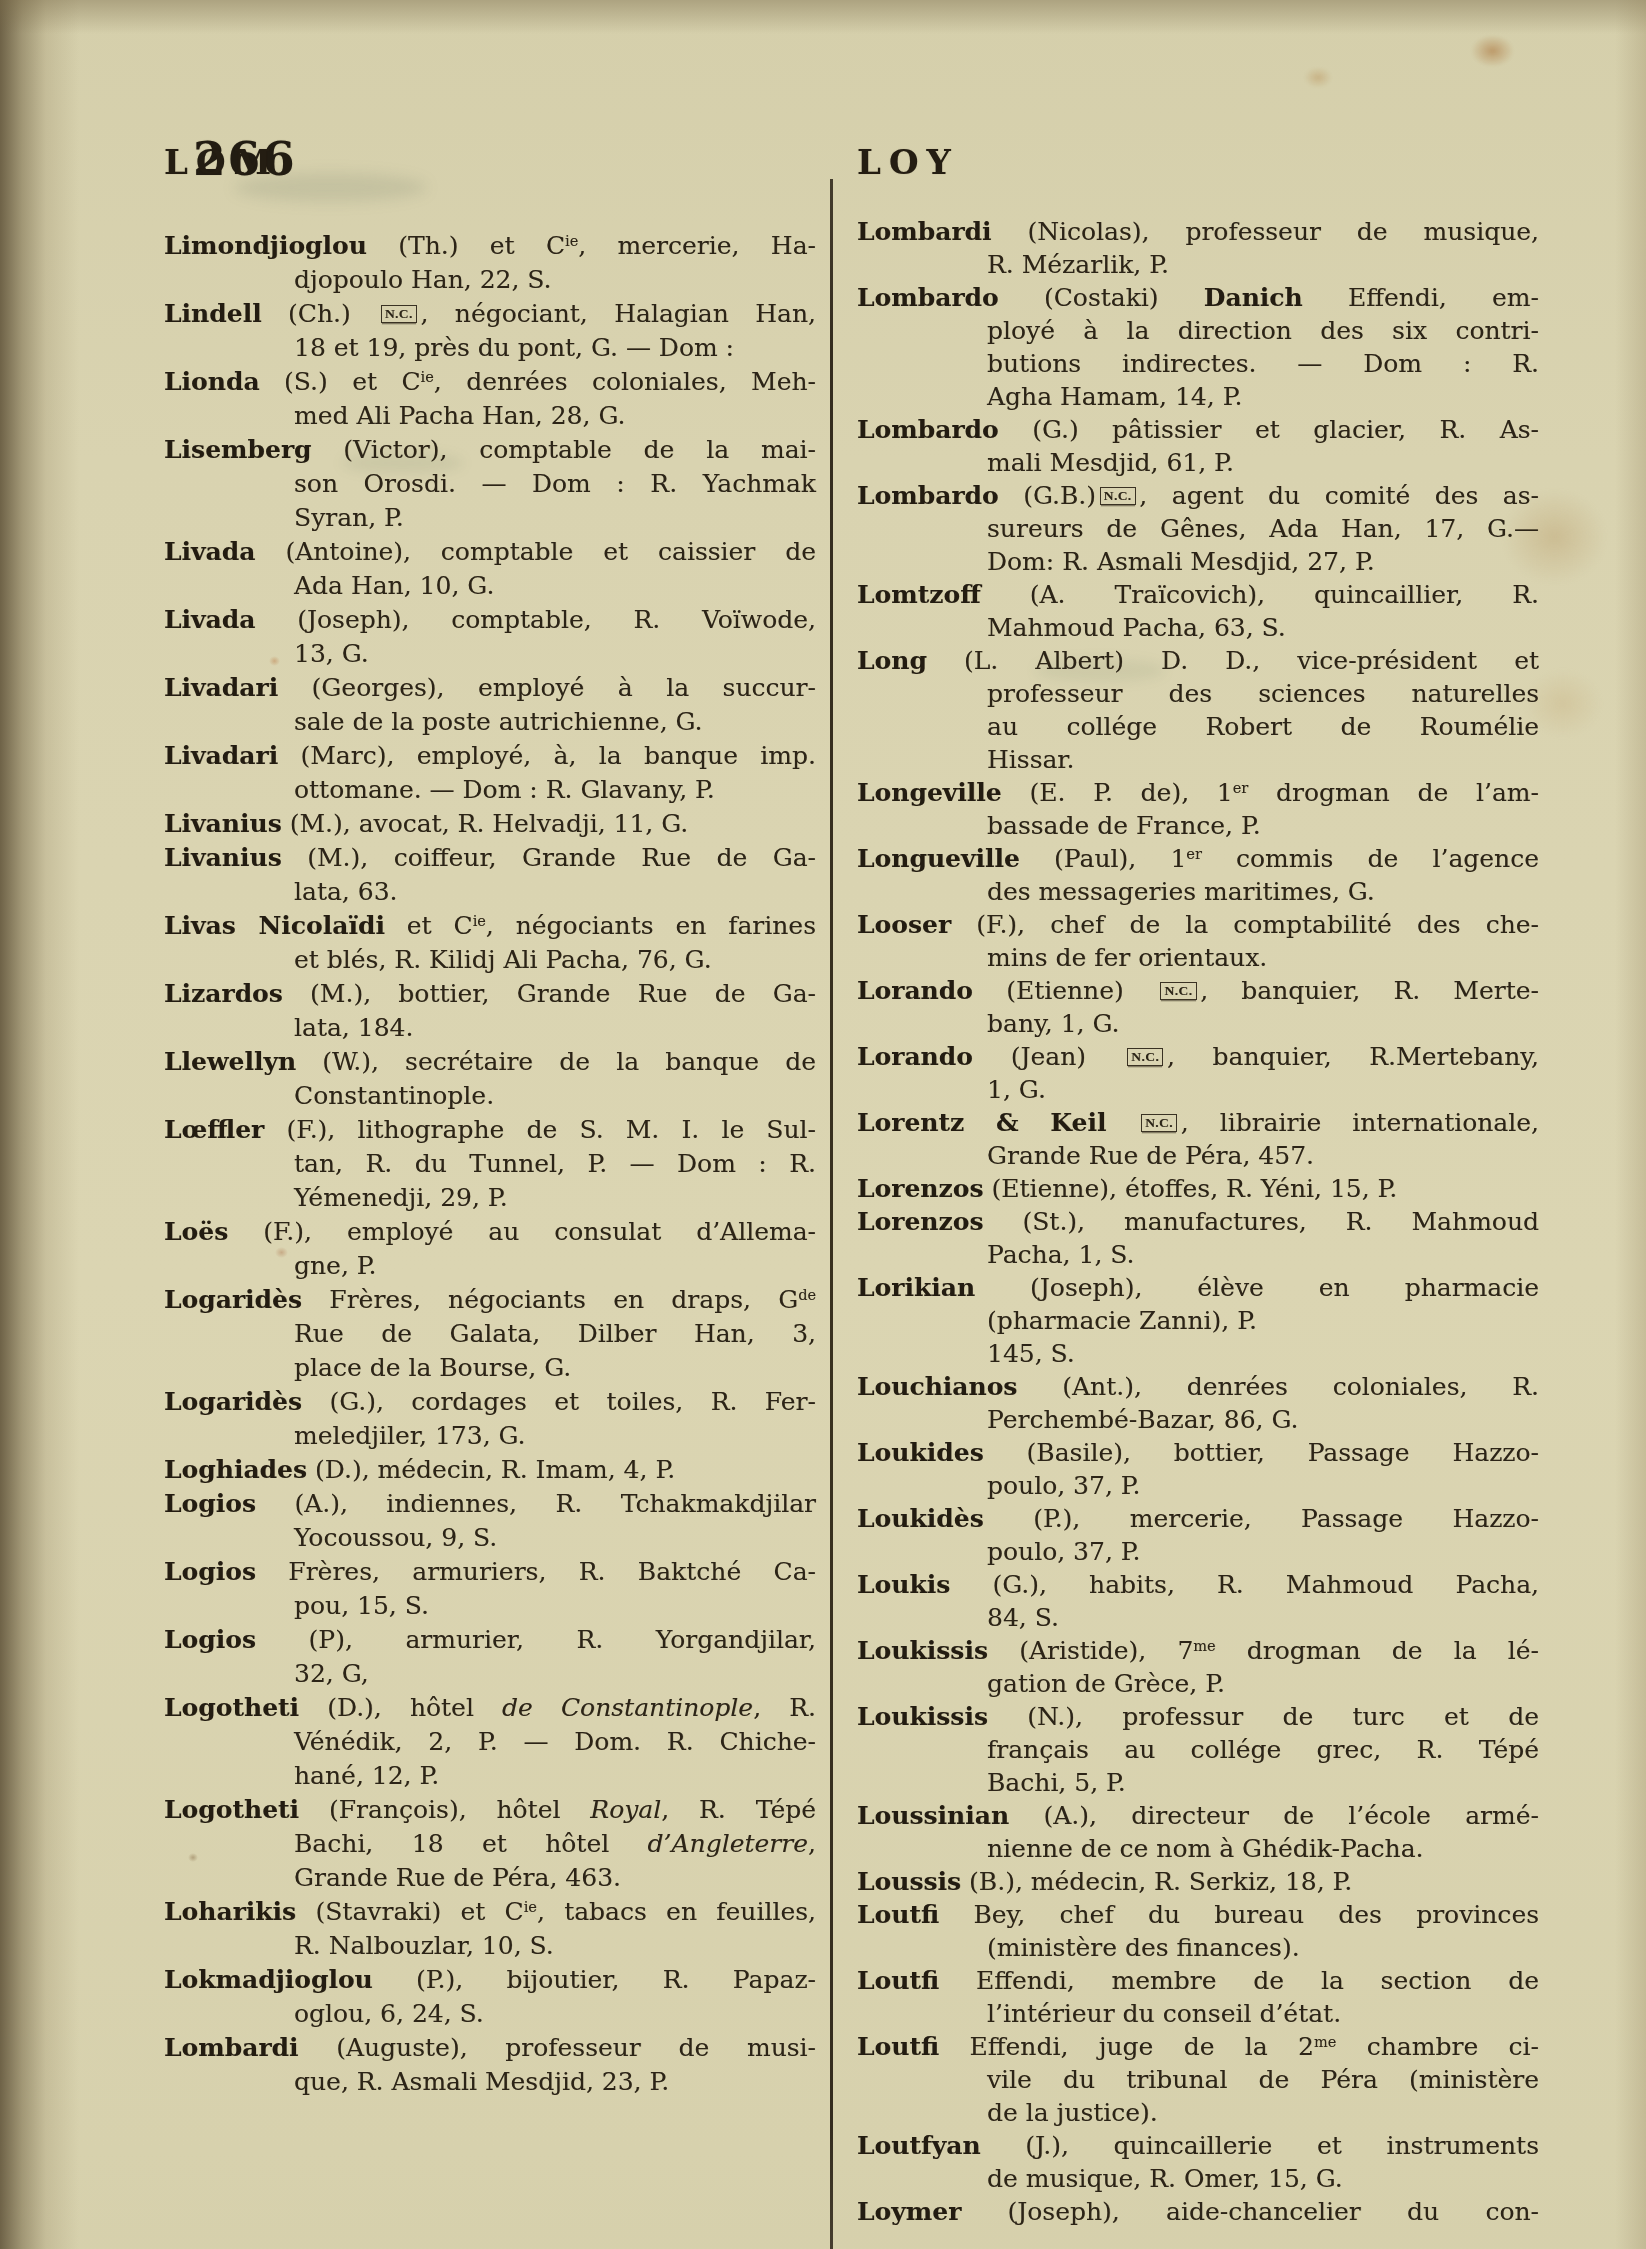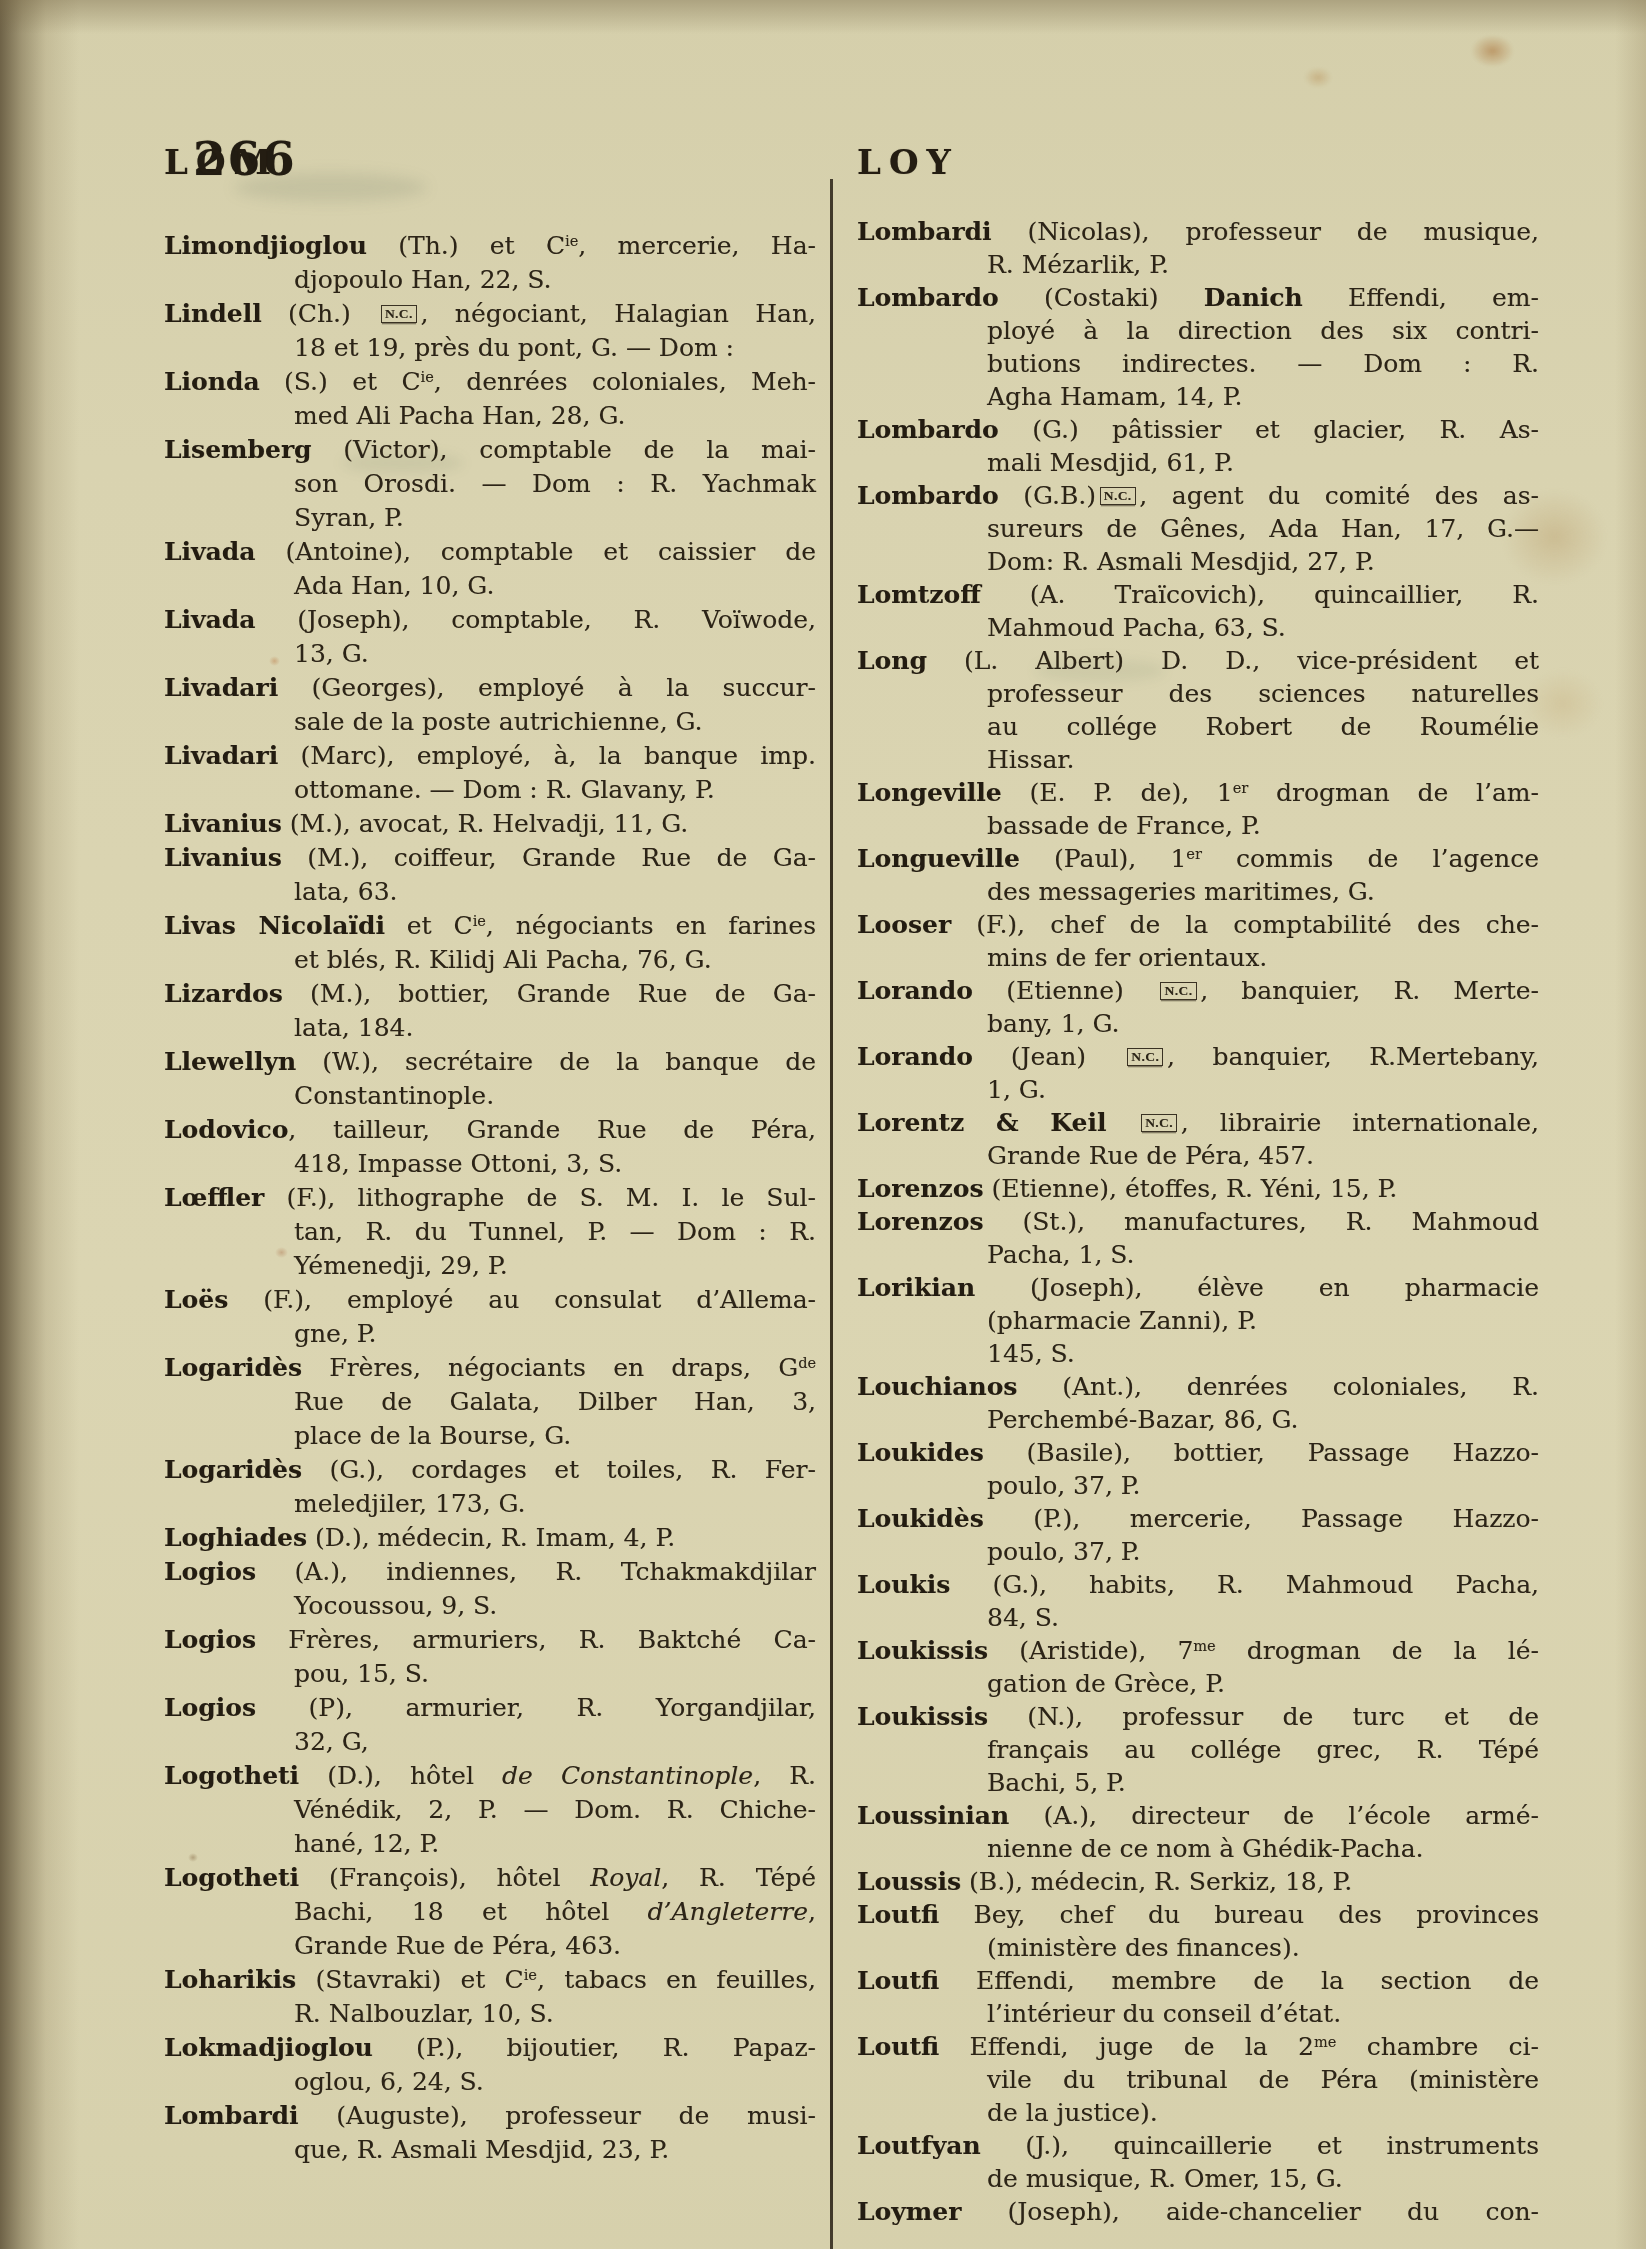--- a/index.html
+++ b/index.html
@@ -145,24 +145,20 @@
       </div>
       <div class="entry">
         <div class="line first just"><span class="seg-b">Lizardos</span><span> (M.), bottier, Grande Rue de Ga-</span></div>
         <div class="line cont"><span>lata, 184.</span></div>
       </div>
       <div class="entry">
         <div class="line first just"><span class="seg-b">Llewellyn</span><span> (W.), secrétaire de la banque de</span></div>
         <div class="line cont"><span>Constantinople.</span></div>
       </div>
       <div class="entry">
-        <div class="line first just"><span class="seg-b">Lodovico</span><span>, tailleur, Grande Rue de Péra,</span></div>
-        <div class="line cont"><span>418, Impasse Ottoni, 3, S.</span></div>
-      </div>
-      <div class="entry">
         <div class="line first just"><span class="seg-b">Lœffler</span><span> (F.), lithographe de S. M. I. le Sul-</span></div>
         <div class="line cont just"><span>tan, R. du Tunnel, P. — Dom : R.</span></div>
         <div class="line cont"><span>Yémenedji, 29, P.</span></div>
       </div>
       <div class="entry">
         <div class="line first just"><span class="seg-b">Loës</span><span> (F.), employé au consulat d’Allema-</span></div>
         <div class="line cont"><span>gne, P.</span></div>
       </div>
       <div class="entry">
         <div class="line first just"><span class="seg-b">Logaridès</span><span> Frères, négociants en draps, G</span><span class="seg-sup">de</span></div>

